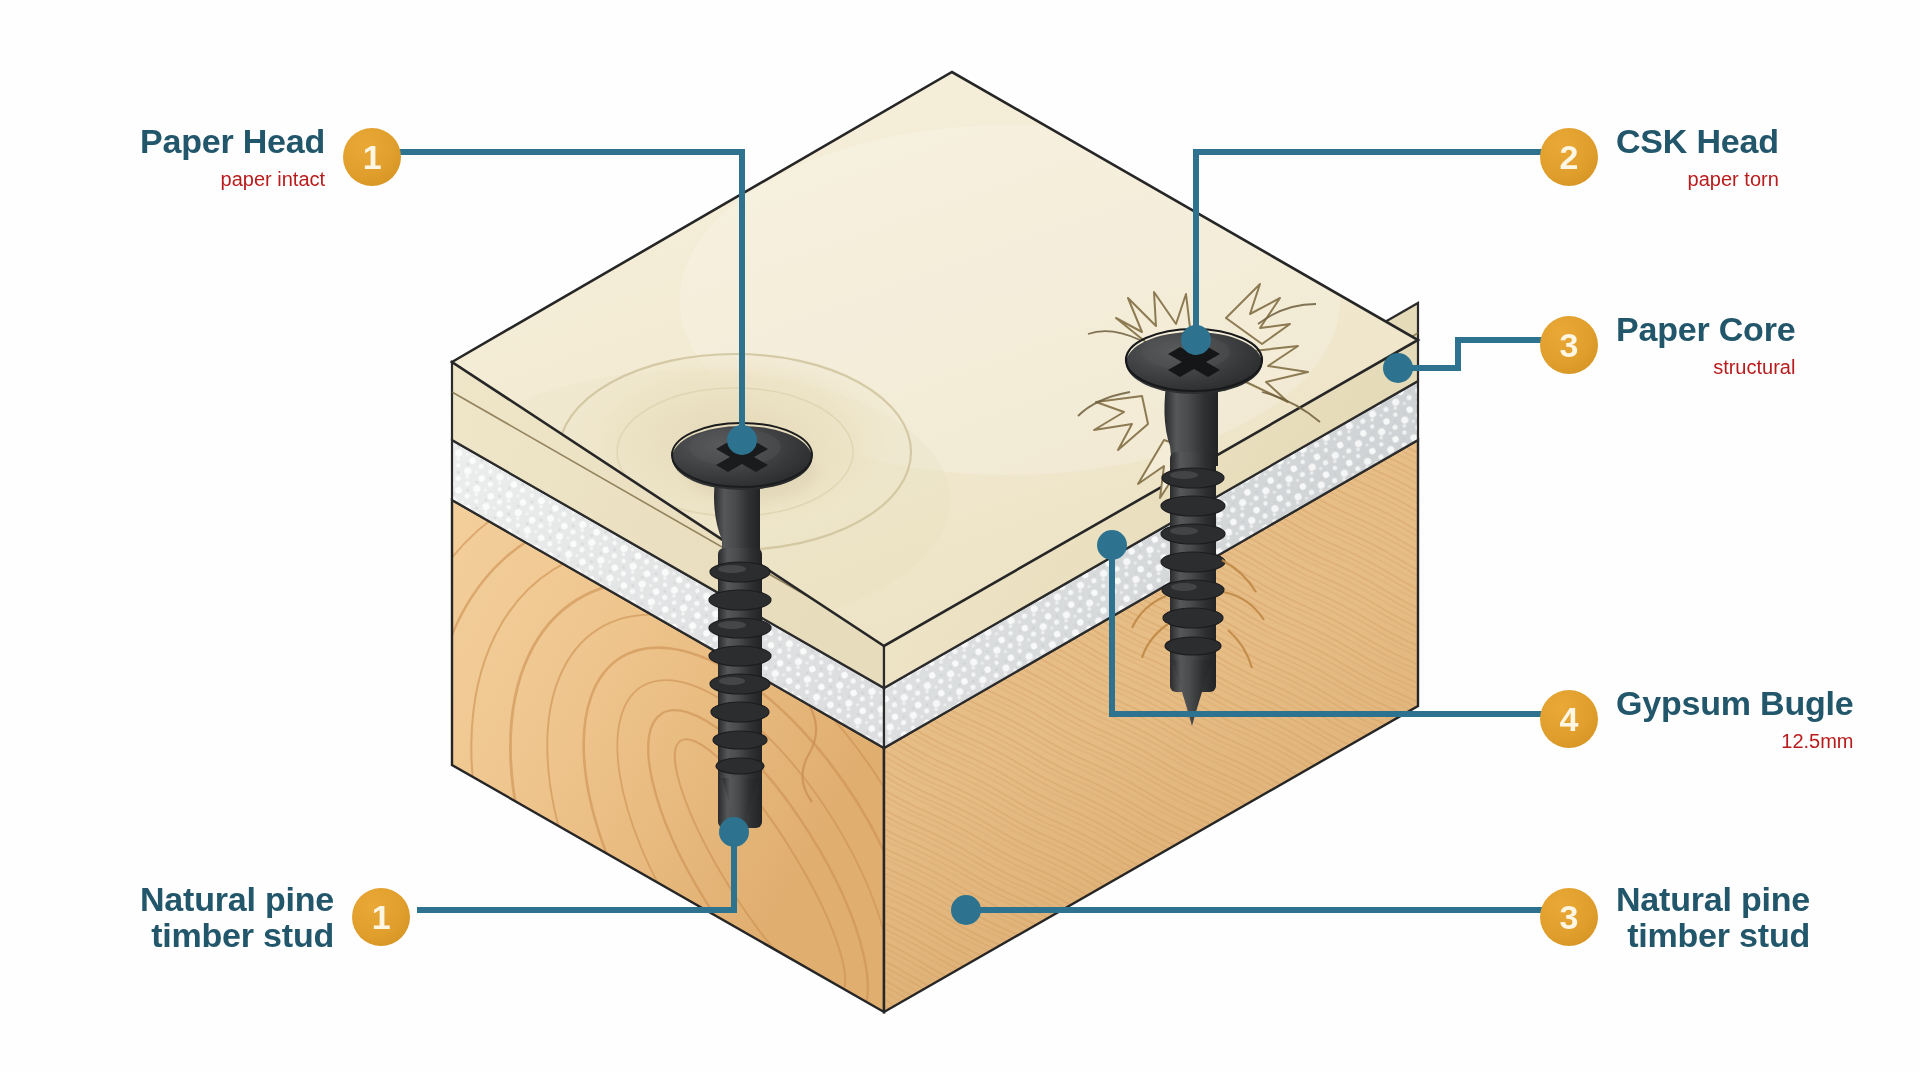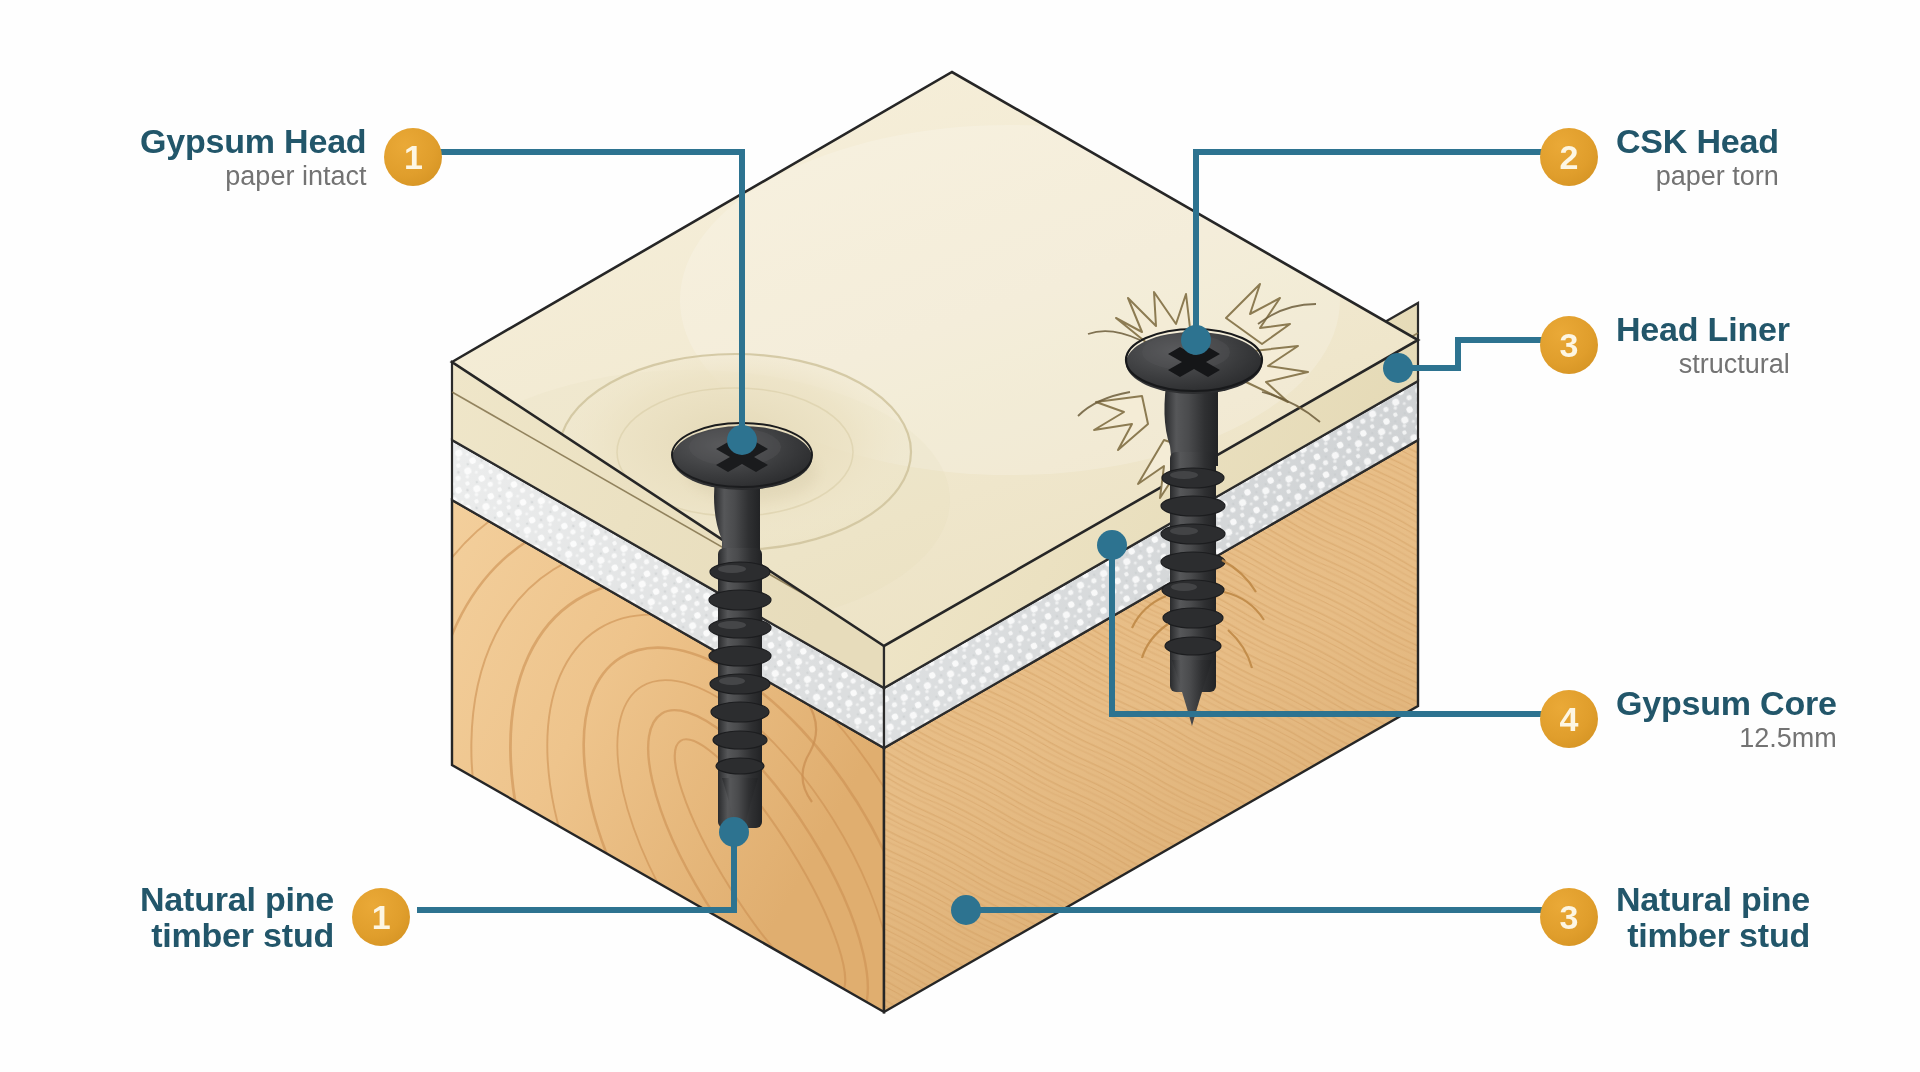--- a/index.html
+++ b/index.html
@@ -54,25 +54,25 @@
 
   .lbl-txt { line-height: 1.06; }
   .lbl-title {
     font-size: 34px;
     font-weight: bold;
     color: #22566a;
     letter-spacing: -0.2px;
     display: block;
   }
   .lbl-sub {
-    font-size: 27px;
+    font-size: 20px;
     font-weight: normal;
-    color: #737373;
+    color: #b91c1c;
     display: block;
-    margin-top: 3px;
+    margin-top: 10px;
   }
   .align-right { text-align: right; }
   .align-left  { text-align: right; }
 
   
   #leaders { position: absolute; inset: 0; pointer-events: none; }
 </style>
 </head>
 <body>
 
@@ -356,46 +356,46 @@
       <circle cx="1196" cy="340" r="15"></circle>
       <circle cx="1398" cy="368" r="15"></circle>
       <circle cx="1112" cy="545" r="15"></circle>
       <circle cx="734" cy="832" r="15"></circle>
       <circle cx="966" cy="910" r="15"></circle>
     </g>
   </svg>
 
   <div class="callout left-text" style="left:140px; top:123px;">
     <div class="lbl-txt align-right">
-      <span class="lbl-title">Gypsum Head</span>
+      <span class="lbl-title">Paper Head</span>
       <span class="lbl-sub">paper intact</span>
     </div>
     <div class="badge">1</div>
   </div>
 
   <div class="callout right-text" style="left:1540px; top:123px; transform:translateX(0);">
     <div class="badge">2</div>
     <div class="lbl-txt align-left">
       <span class="lbl-title">CSK Head</span>
       <span class="lbl-sub">paper torn</span>
     </div>
   </div>
 
   <div class="callout right-text" style="left:1540px; top:311px;">
     <div class="badge">3</div>
     <div class="lbl-txt align-left">
-      <span class="lbl-title">Head Liner</span>
+      <span class="lbl-title">Paper Core</span>
       <span class="lbl-sub">structural</span>
     </div>
   </div>
 
   <div class="callout right-text" style="left:1540px; top:685px;">
     <div class="badge">4</div>
     <div class="lbl-txt align-left">
-      <span class="lbl-title">Gypsum Core</span>
+      <span class="lbl-title">Gypsum Bugle</span>
       <span class="lbl-sub">12.5mm</span>
     </div>
   </div>
 
   <div class="callout left-text" style="left:140px; top:881px;">
     <div class="lbl-txt align-right">
       <span class="lbl-title">Natural pine</span>
       <span class="lbl-title">timber stud</span>
     </div>
     <div class="badge">1</div>

